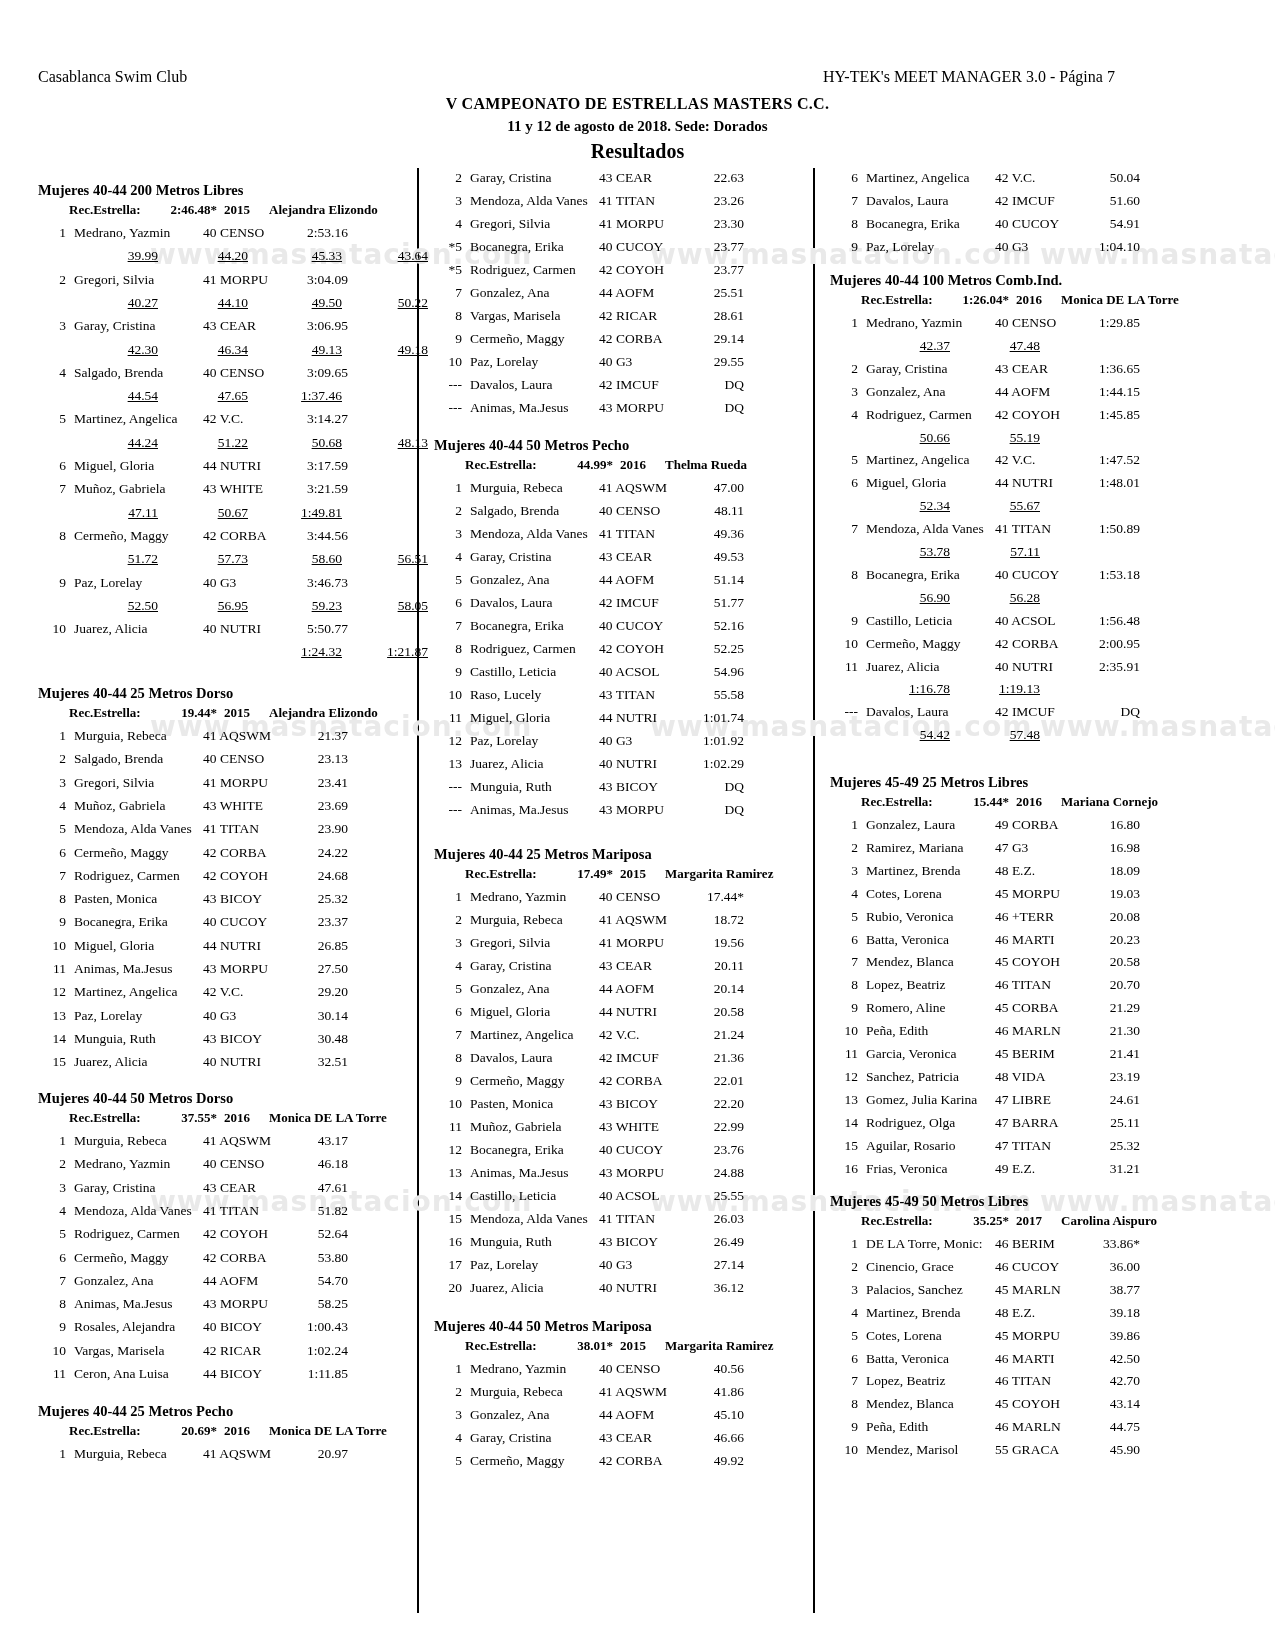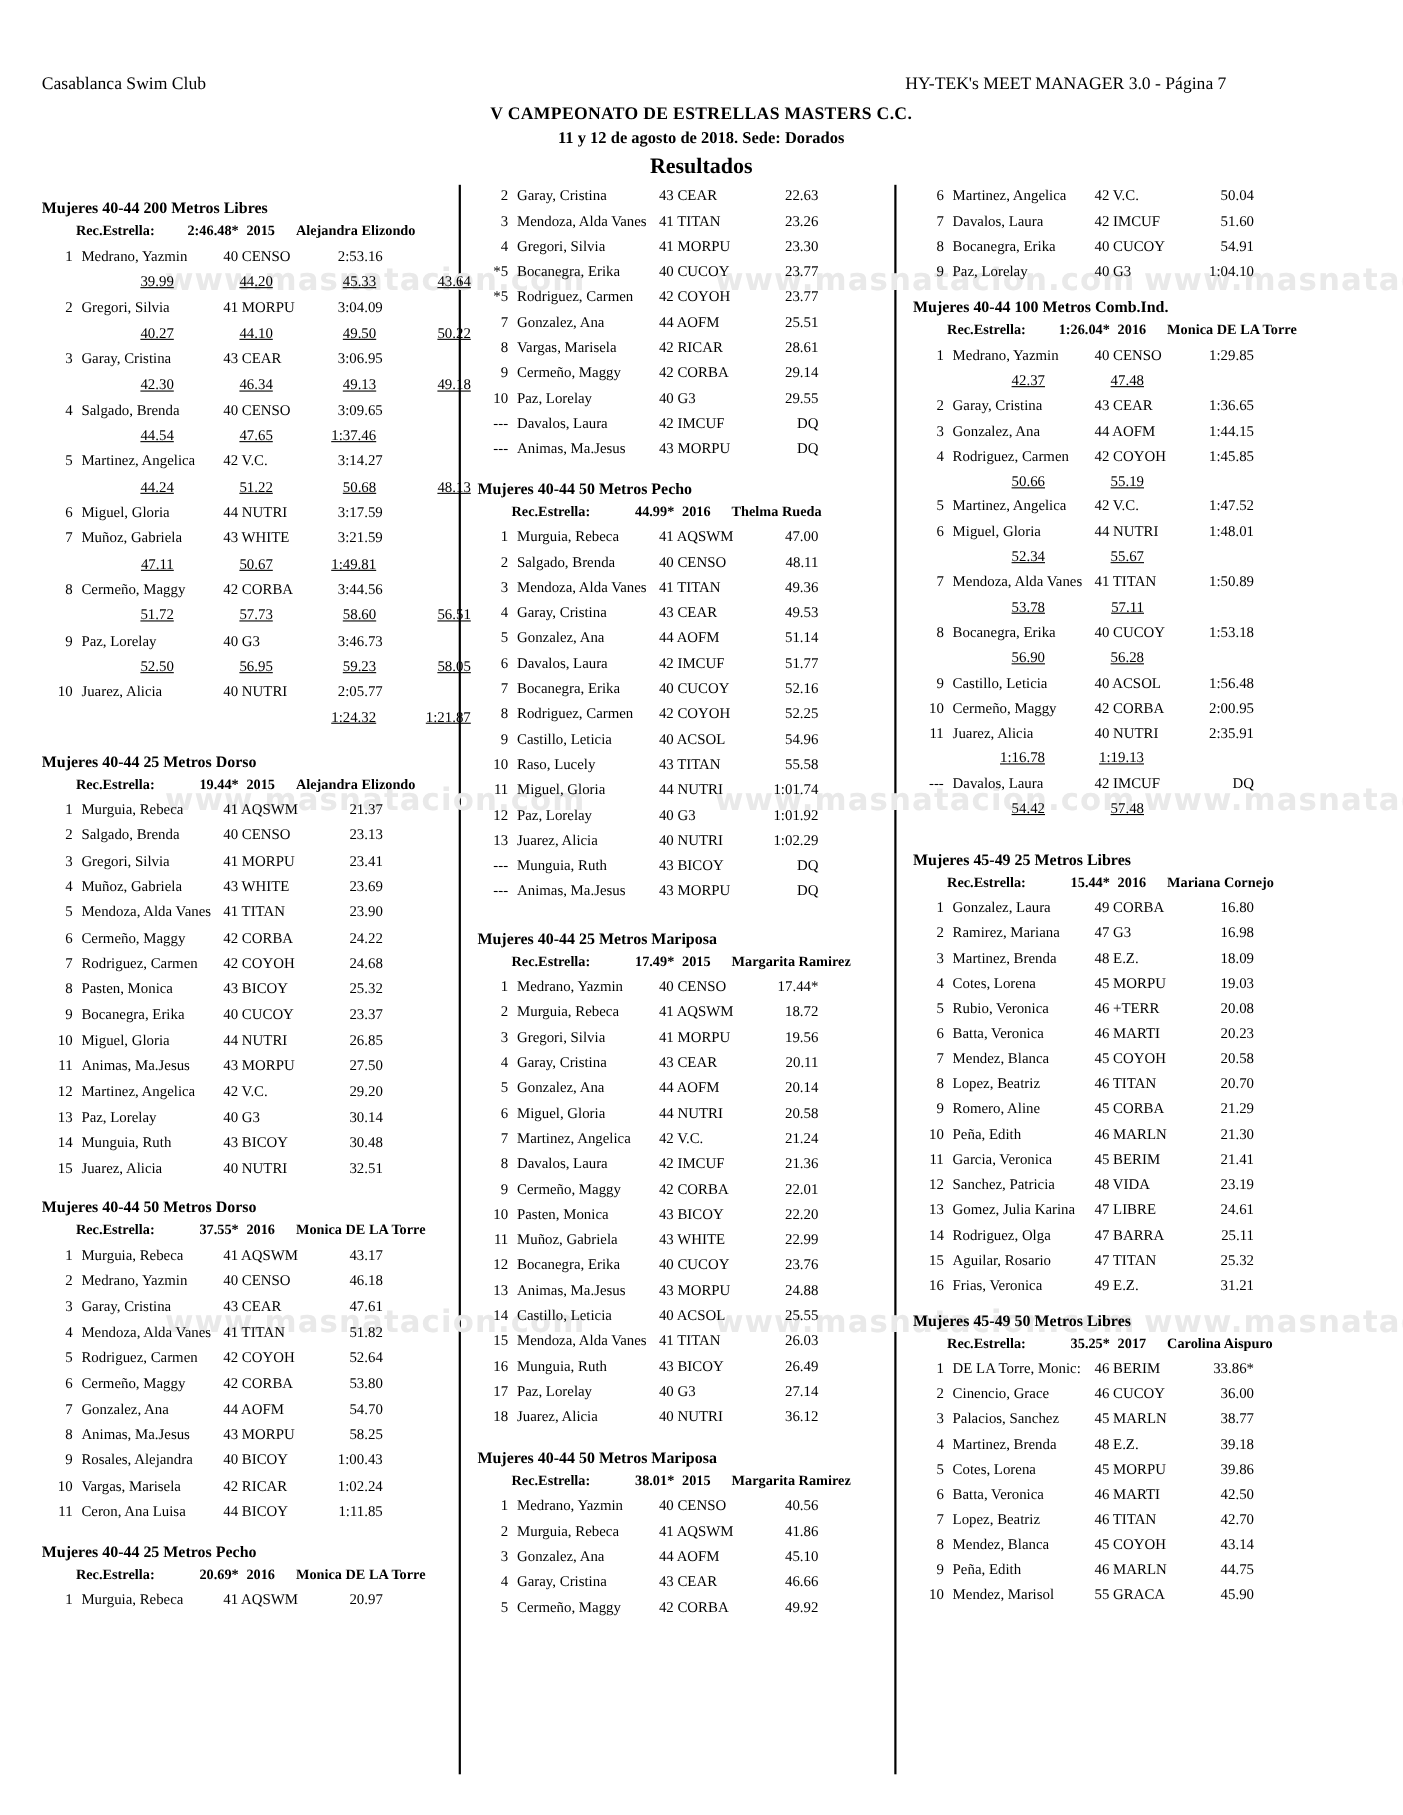--- a/index.html
+++ b/index.html
@@ -164,21 +164,21 @@
       <div class="split" style="top: 597.8px;">
         <span class="s0">52.50</span>
         <span class="s1">56.95</span>
         <span class="s2">59.23</span>
         <span class="s3">58.05</span>
       </div>
       <div class="row" style="top: 621.1px;">
         <span class="pl">10</span>
         <span class="nm">Juarez, Alicia</span>
         <span class="ag">40 NUTRI</span>
-        <span class="tm">2:05.77</span>
+        <span class="tm">5:50.77</span>
       </div>
       <div class="split" style="top: 644.4px;">
         <span class="s0"></span>
         <span class="s1"></span>
         <span class="s2">1:24.32</span>
         <span class="s3">1:21.87</span>
       </div>
     </div>
     <div class="ev" style="top: 0px; left: 0px;">
       <div class="ev-title" style="top: 685px;">Mujeres 40-44 25 Metros Dorso</div>
@@ -642,21 +642,21 @@
         <span class="ag">43 BICOY</span>
         <span class="tm">26.49</span>
       </div>
       <div class="row" style="top: 1257px;">
         <span class="pl">17</span>
         <span class="nm">Paz, Lorelay</span>
         <span class="ag">40 G3</span>
         <span class="tm">27.14</span>
       </div>
       <div class="row" style="top: 1280px;">
-        <span class="pl">18</span>
+        <span class="pl">20</span>
         <span class="nm">Juarez, Alicia</span>
         <span class="ag">40 NUTRI</span>
         <span class="tm">36.12</span>
       </div>
     </div>
     <div class="ev" style="top: 0px; left: 0px;">
       <div class="ev-title" style="top: 1318px;">Mujeres 40-44 50 Metros Mariposa</div>
       <div class="ev-rec" style="top: 1338px;">
         <span class="lbl">Rec.Estrella:</span>
         <span class="rt">38.01*</span>

